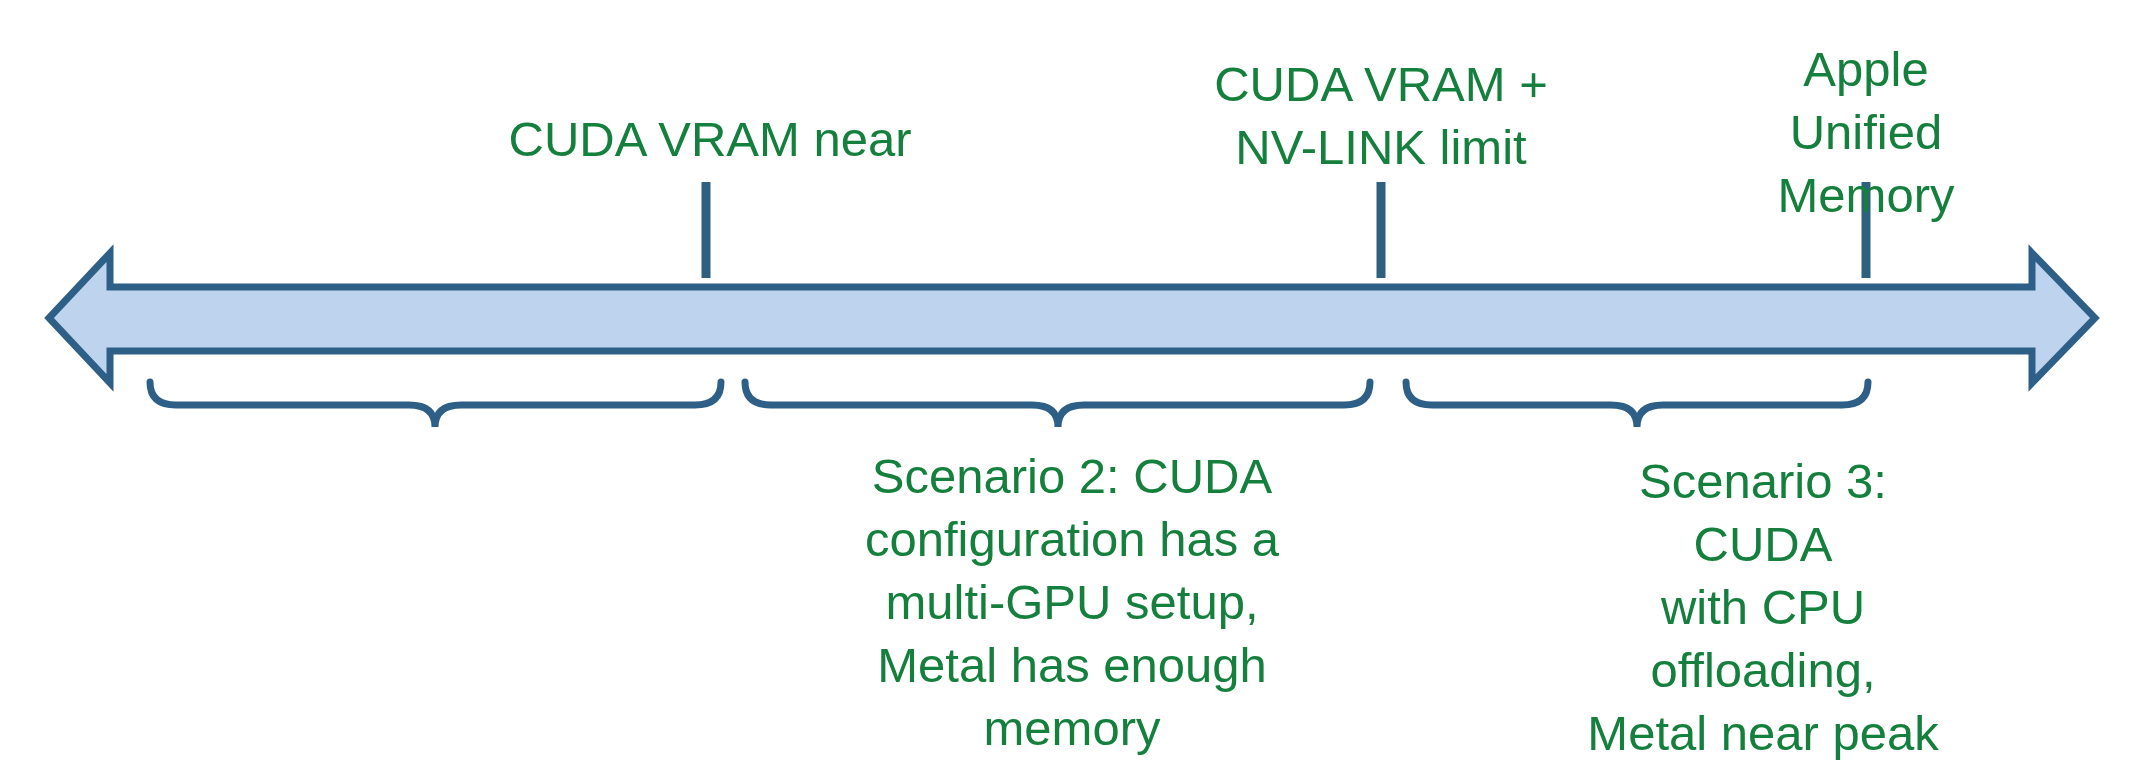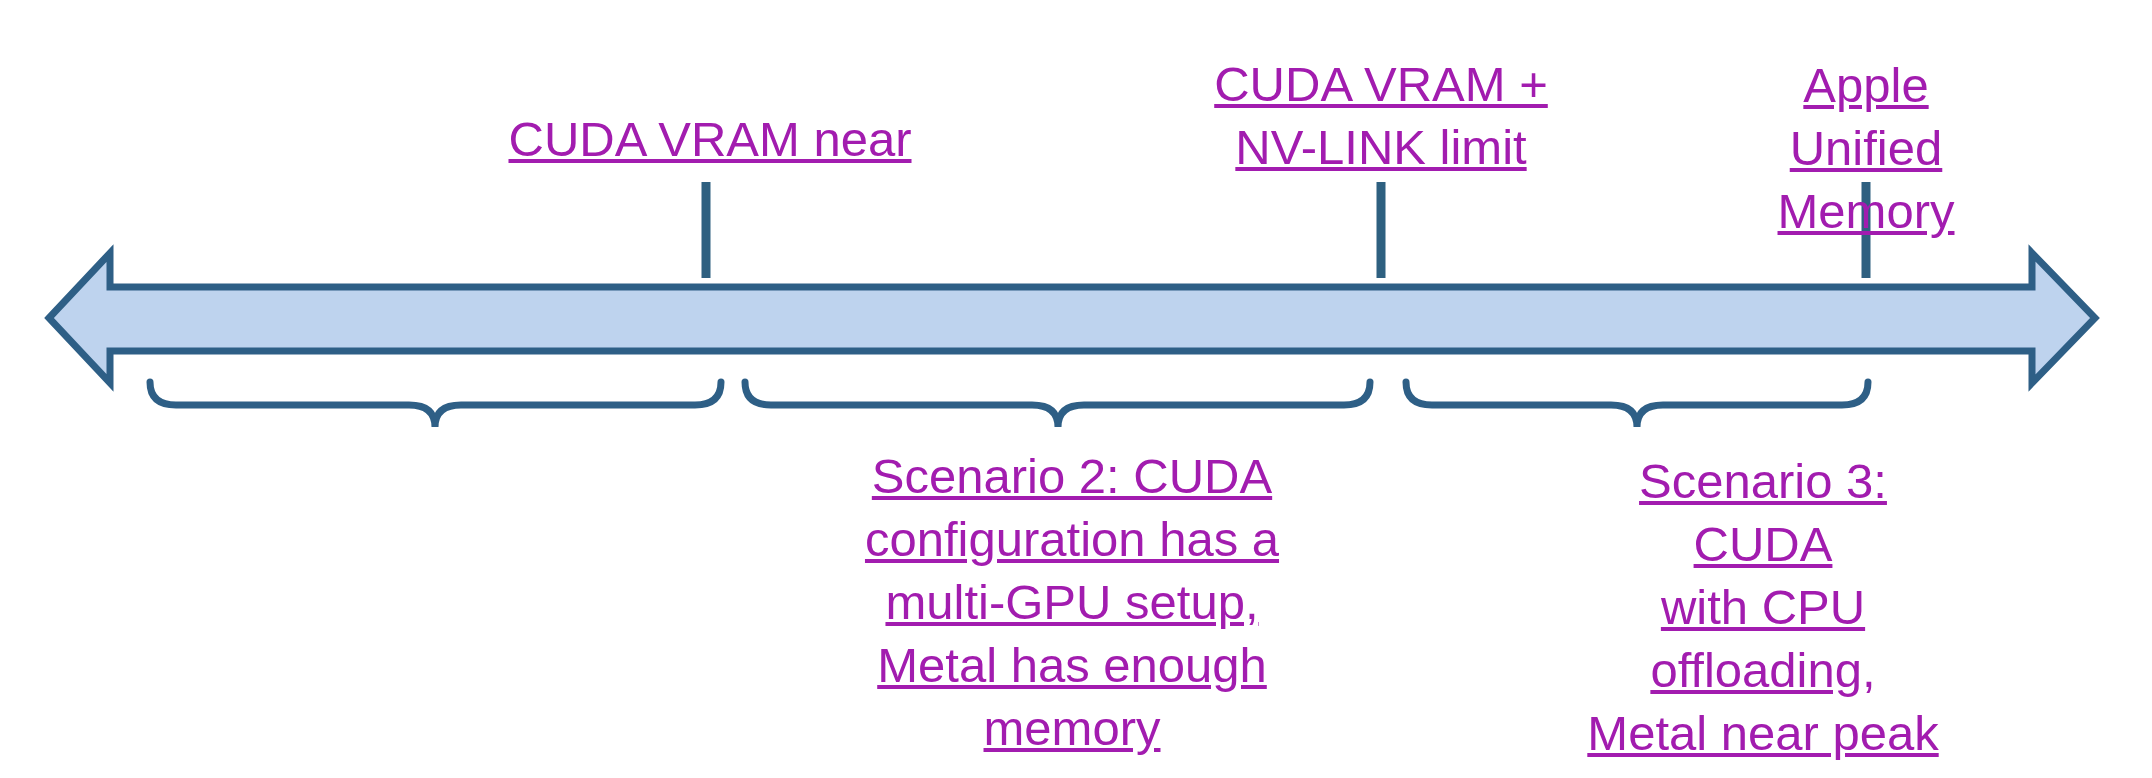--- a/index.html
+++ b/index.html
@@ -11,22 +11,21 @@
     overflow:hidden;
   }
   .diagram-svg { position:absolute; left:0; top:0; width:2152px; height:778px; }
   .label, .scenario {
     position:absolute;
     transform:translateX(-50%);
     text-align:center;
     white-space:pre-line;
     font-size:49px;
     line-height:63px;
-    color:#a21caf;
-    text-decoration:underline;
+    color:#15803d;
   }
 </style>
 </head>
 <body>
 
 <div class="canvas">
 
   <svg class="diagram-svg" viewBox="0 0 2152 778">
 
     <polygon points="49,318 110,253 110,287 2032,287 2032,253 2095,318 2032,383 2032,351 110,351 110,383" stroke-width="7" stroke-linejoin="miter" fill="#BED3EE" stroke="#2E5F86"></polygon>
@@ -36,21 +35,21 @@
     <line x1="1866" y1="182" x2="1866" y2="278" stroke-width="9" stroke="#2E6080"></line>
 
     <path fill="none" stroke-width="7" stroke-linecap="round" d="M150,382 Q150,405 176,405 L409,405 Q435,405 435,427 Q435,405 461,405 L695,405 Q721,405 721,382" stroke="#2E5F86"></path>
     <path fill="none" stroke-width="7" stroke-linecap="round" d="M745,382 Q745,405 771,405 L1032,405 Q1058,405 1058,427 Q1058,405 1084,405 L1344,405 Q1370,405 1370,382" stroke="#2E5F86"></path>
     <path fill="none" stroke-width="7" stroke-linecap="round" d="M1406,382 Q1406,405 1432,405 L1611,405 Q1637,405 1637,427 Q1637,405 1663,405 L1842,405 Q1868,405 1868,382" stroke="#2E5F86"></path>
   </svg>
 
   <div class="label" style="left:710px; top:108px">CUDA VRAM near</div>
   <div class="label" style="left:1381px; top:53px">CUDA VRAM +
 NV-LINK limit</div>
-  <div class="label" style="left:1866px; top:54px">Apple Unified
+  <div class="label" style="left:1866px; top:38px">Apple Unified
 Memory</div>
 
   <div class="scenario" style="left:1072px; top:445px">Scenario 2: CUDA
 configuration has a
 multi-GPU setup,
 Metal has enough
 memory</div>
   <div class="scenario" style="left:1763px; top:450px">Scenario 3: CUDA
 with CPU offloading,
 Metal near peak

